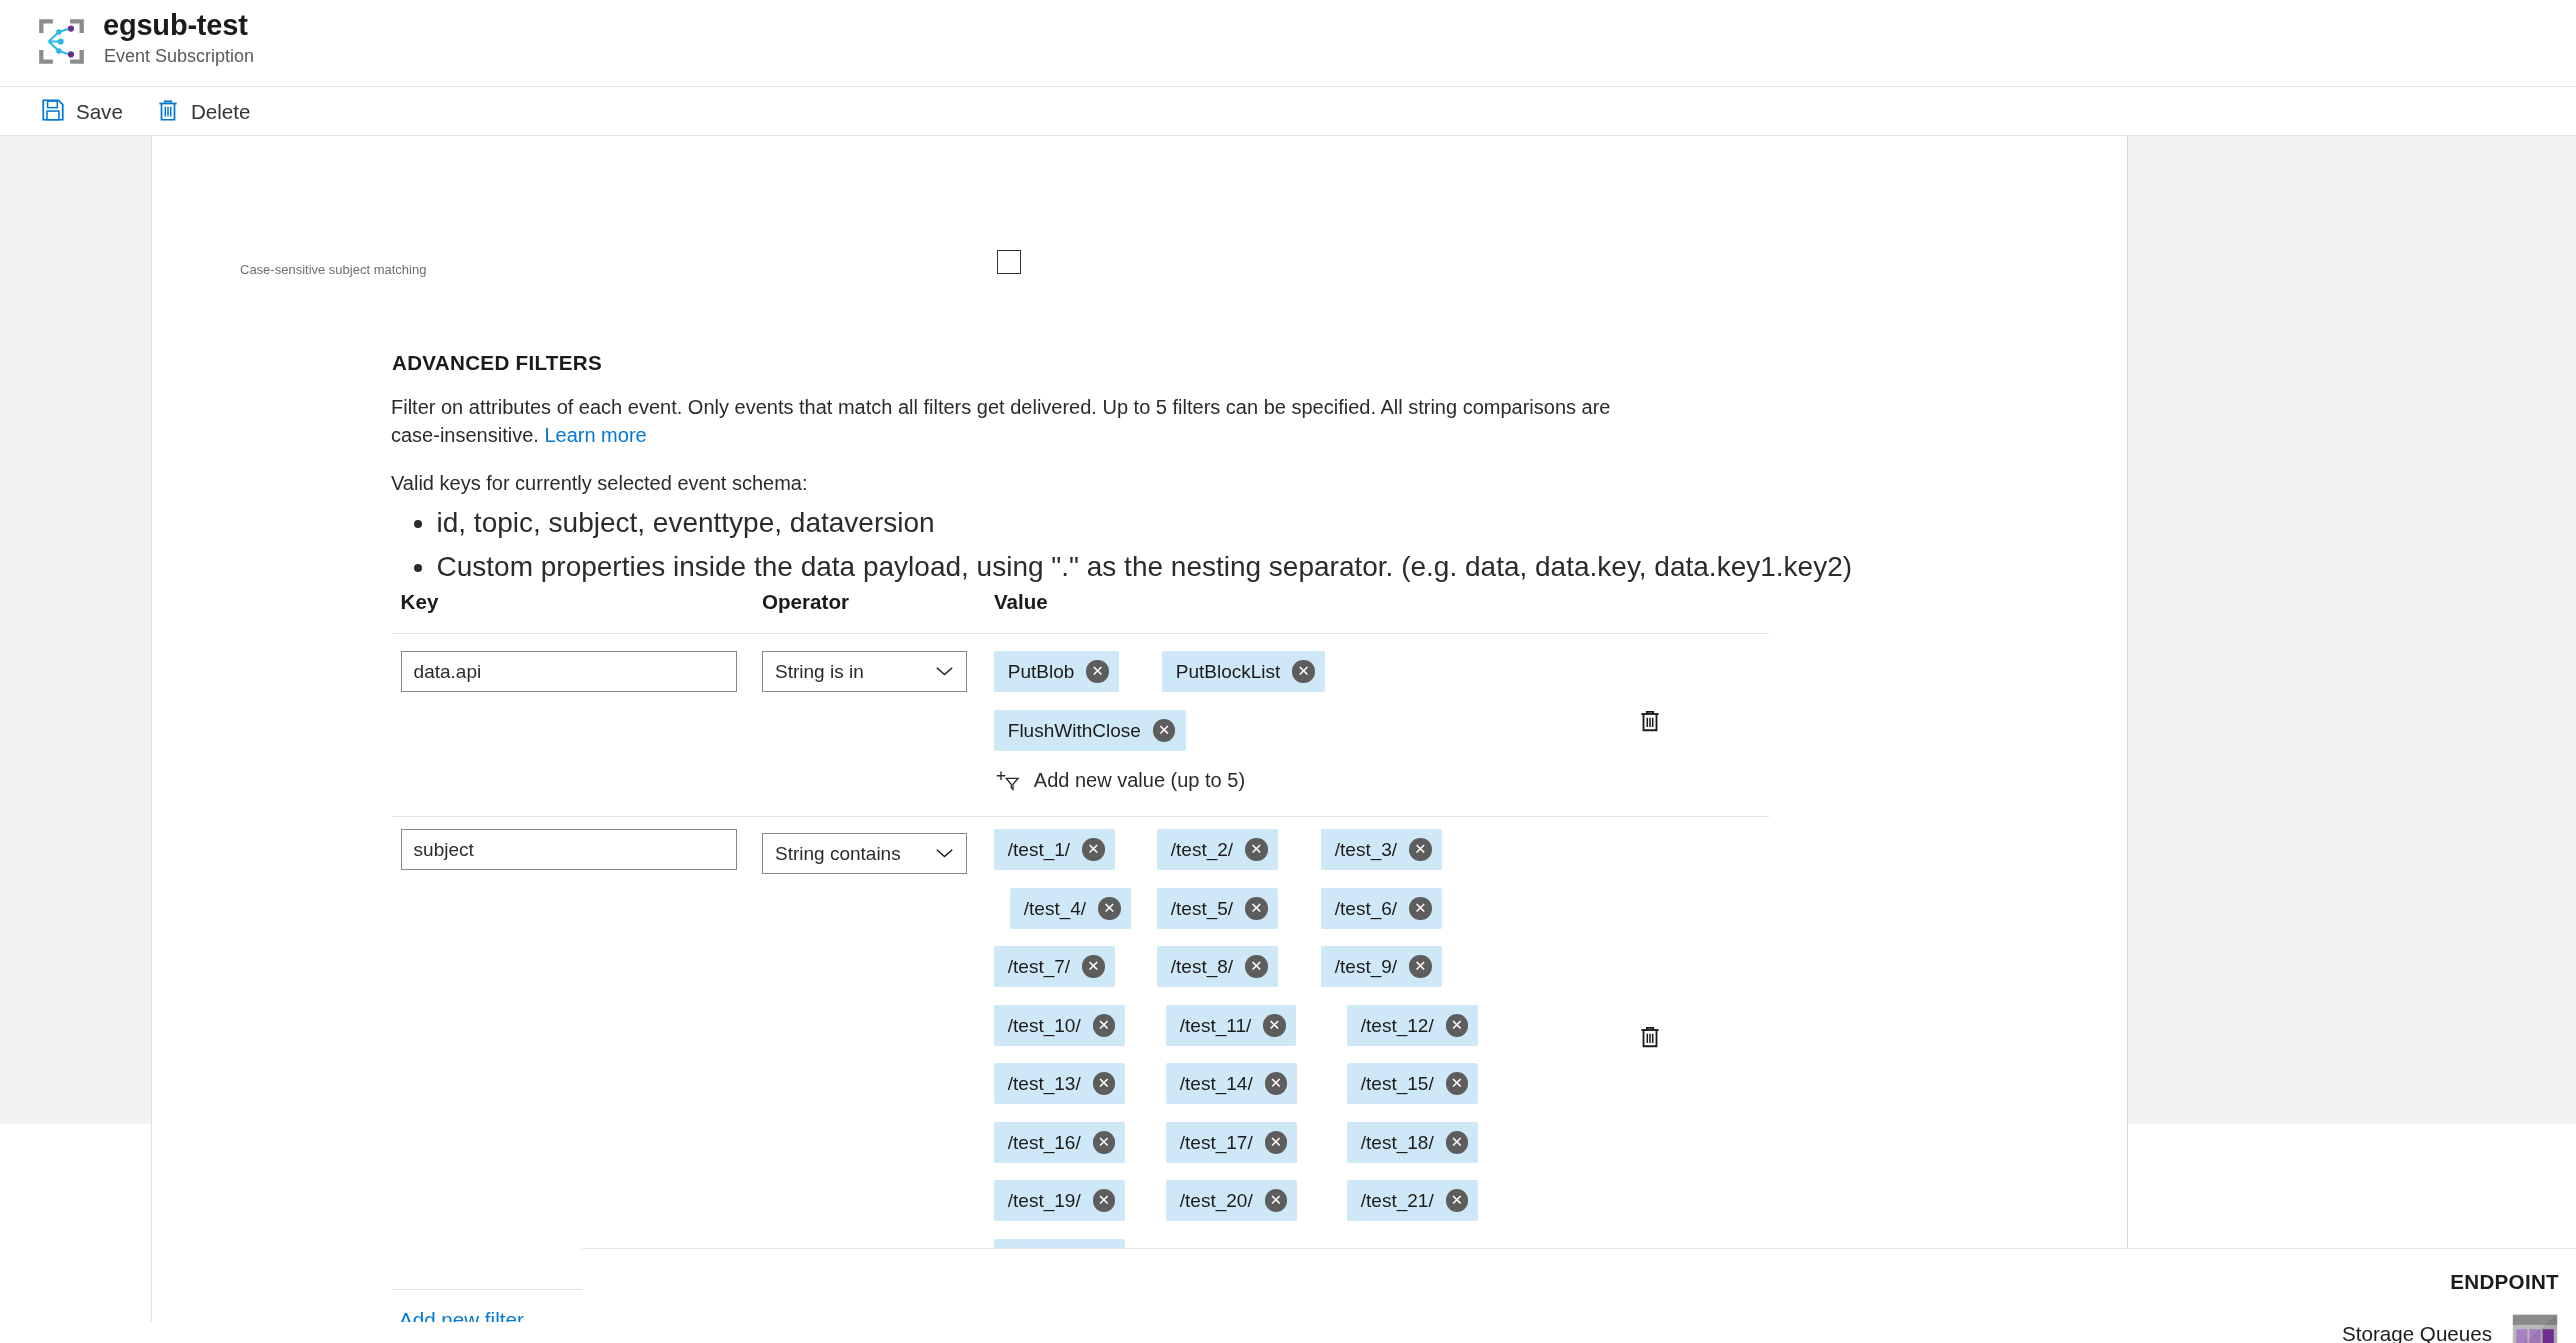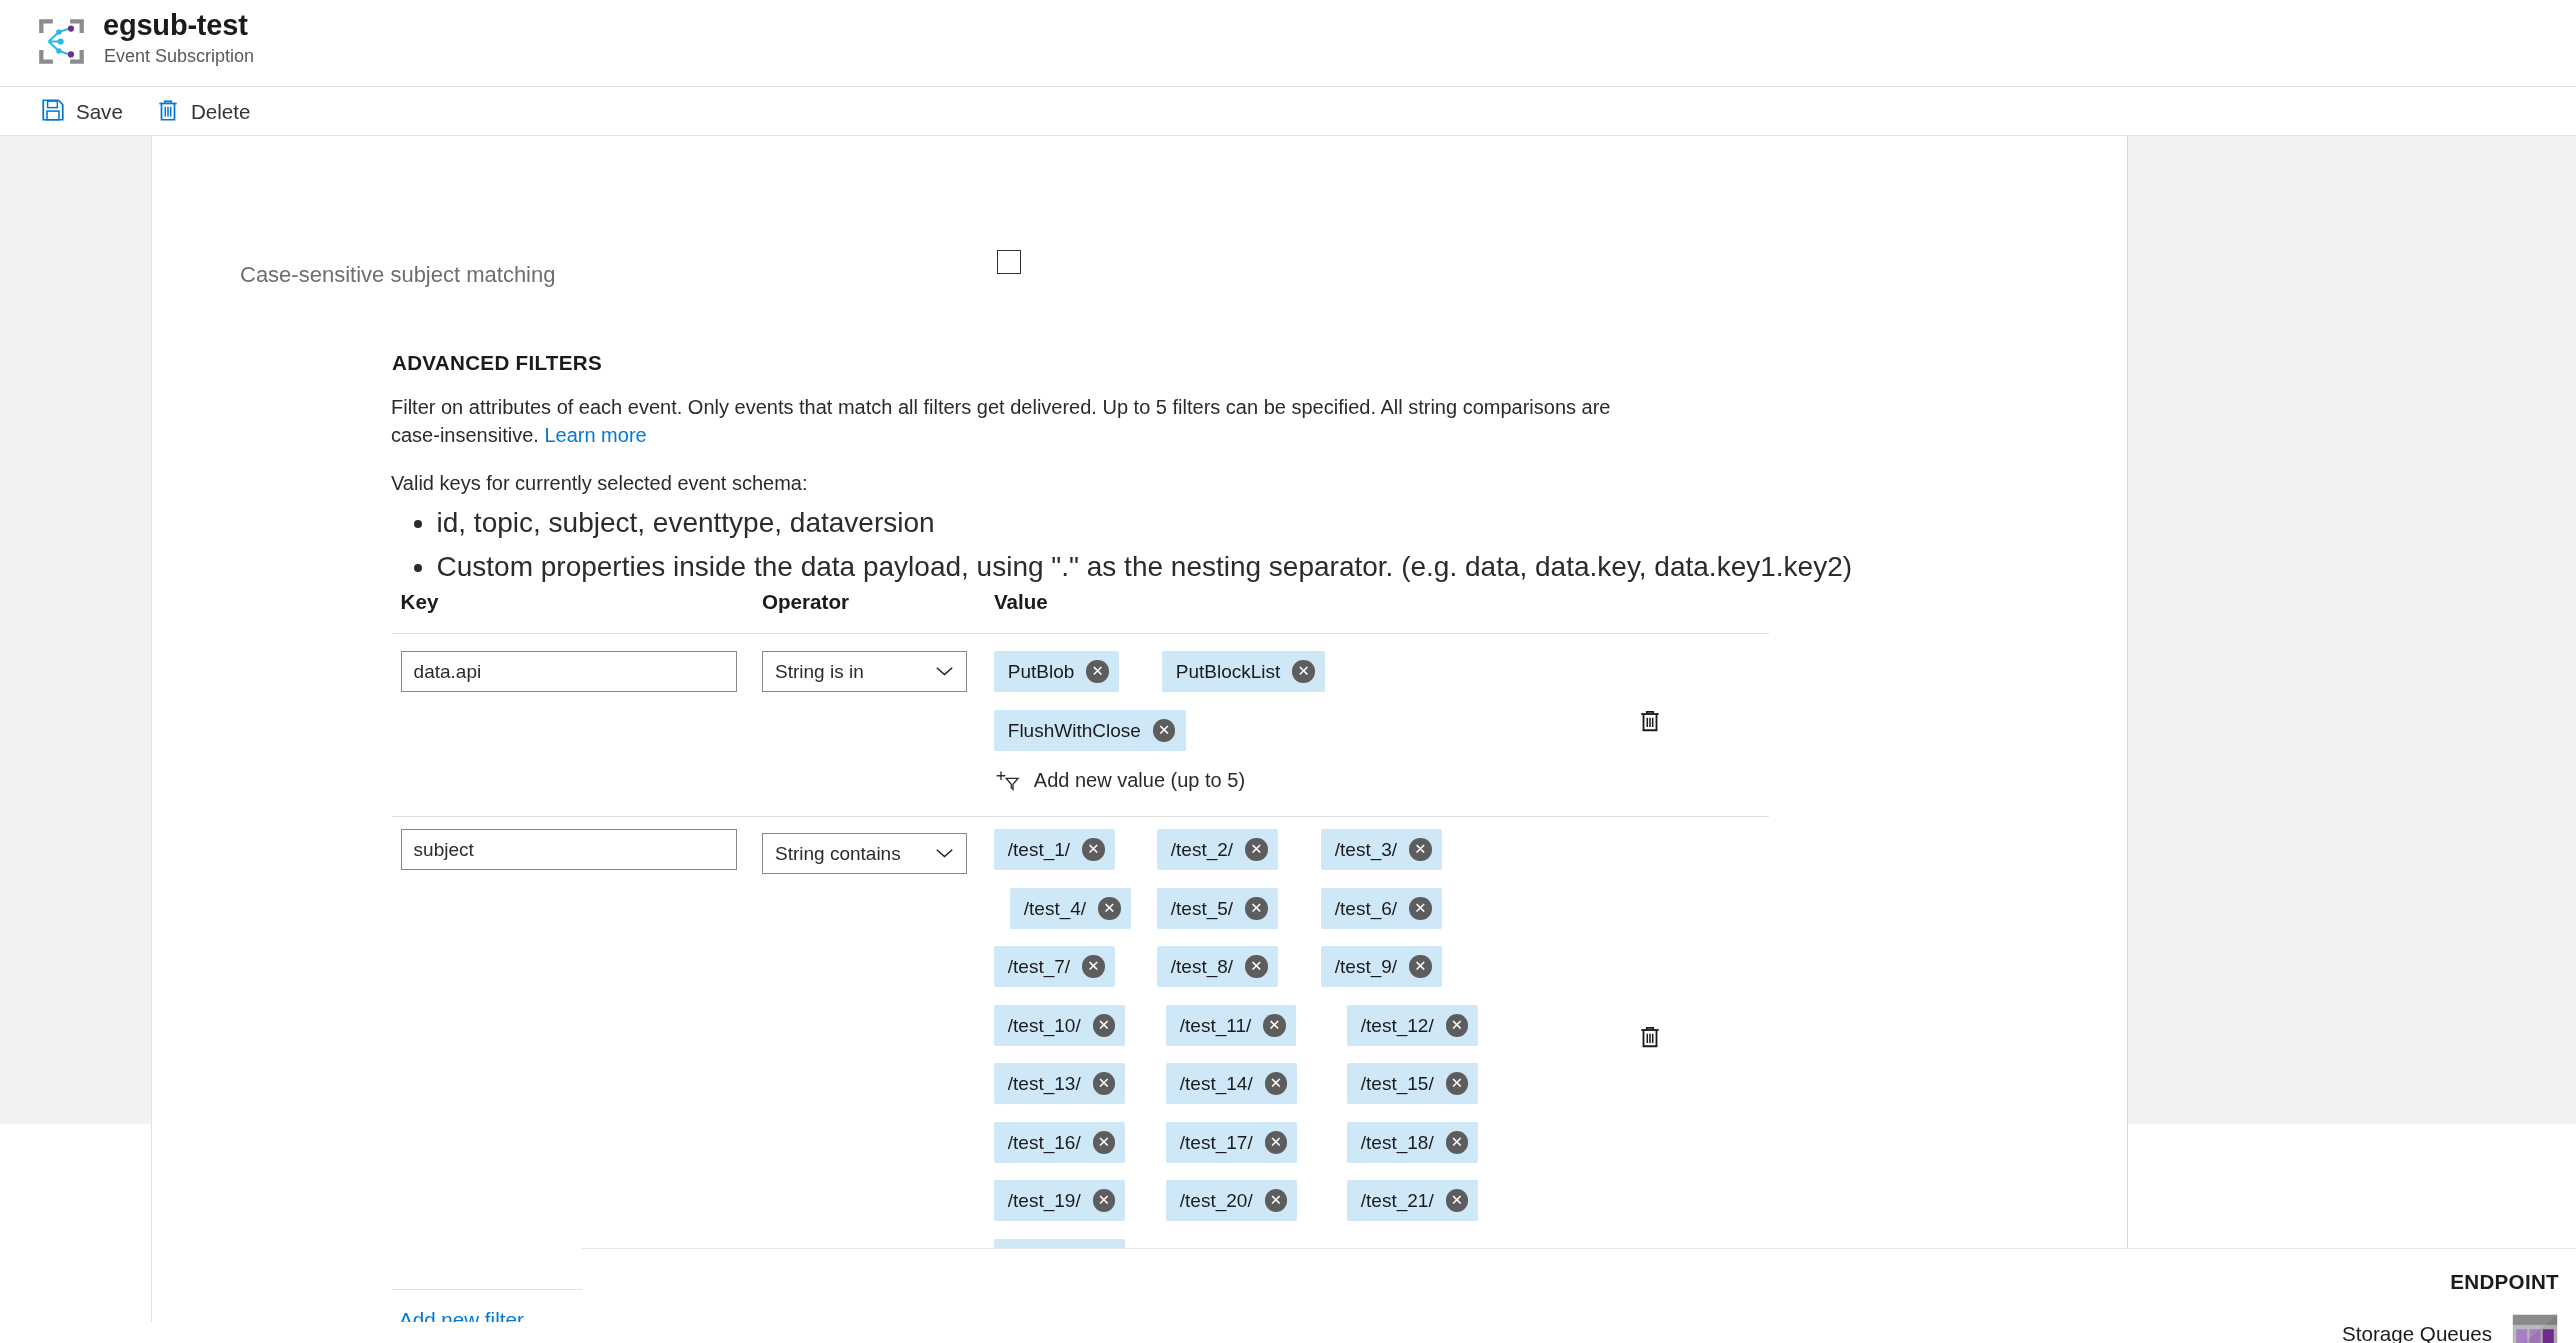--- a/index.html
+++ b/index.html
@@ -71,21 +71,21 @@
     position: absolute; left: 151px; top: 136px;
     width: 0.9px; height: 1186px; background: #e1e1e1;
   }
 
   .case-sensitive-row {
     position: absolute; left: 89px; top: 126px;
     width: 1549px; height: 26px;
   }
   .case-sensitive-label {
     position: absolute; left: 0; top: 0;
-    font-size: 22px; color: #6e6e6e; white-space: nowrap;
+    font-size: 13px; color: #6e6e6e; white-space: nowrap;
   }
   .case-sensitive-box {
     position: absolute; left: 757px; top: -12px;
     width: 24px; height: 24px;
     border: 1.7px solid #323130; background: #ffffff;
   }
 
   .section-title {
     position: absolute; left: 241px; top: 215px;
     font-size: 20.6px; font-weight: bold; color: #1b1b1b;

